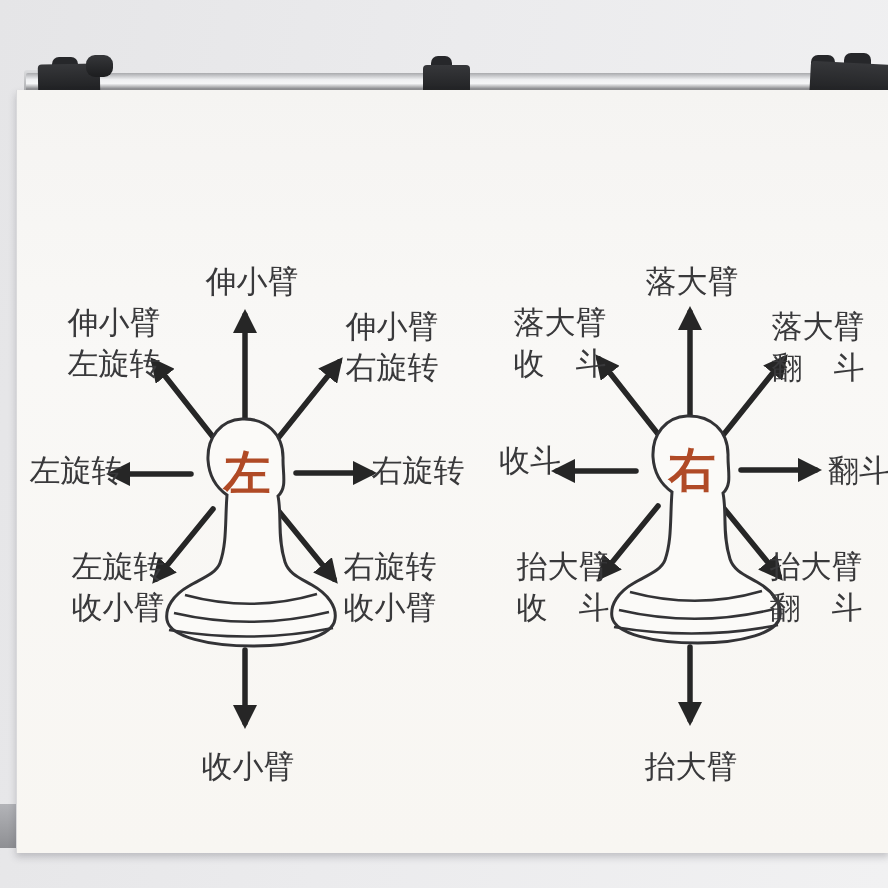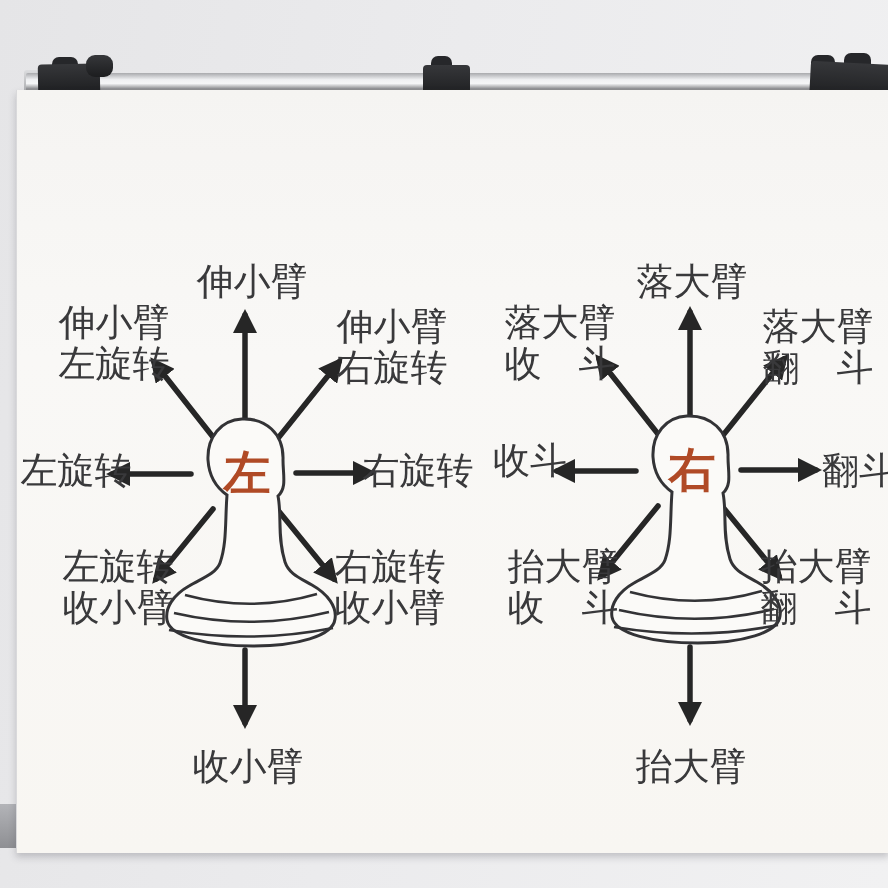--- a/index.html
+++ b/index.html
@@ -23,21 +23,21 @@
   
   .poster{position:absolute;left:16px;top:90px;width:872px;height:763px;
     background:linear-gradient(180deg,#f5f4f2 0%,#f9f8f6 35%,#f8f6f2 100%);
     border-left:1px solid #d9d9db;
     box-shadow:0 4px 7px rgba(60,60,70,.25);}
   .title{position:absolute;left:95px;top:138px;width:700px;text-align:center;
     font-size:76px;font-weight:800;letter-spacing:2px;line-height:104px;}
   .diagram{position:absolute;}
   .diagram svg{position:absolute;left:0;top:0;}
   .lbl{position:absolute;transform:translate(-50%,-50%);white-space:nowrap;
-    font-size:37px;font-weight:500;color:#39393b;text-align:center;line-height:41px;}
+    font-size:31px;font-weight:500;color:#39393b;text-align:center;line-height:41px;}
   .lbl span{display:block;}
   .arrow{stroke:#262626;stroke-width:5.5;fill:none;stroke-linecap:round;}
   .stick-outline{fill:#fbfaf8;stroke:#333336;stroke-width:3;}
   .stripe{fill:none;stroke:#333336;stroke-width:2.6;}
   .knob-char{font-family:"Liberation Sans","DejaVu Sans",sans-serif;font-size:47px;font-weight:800;text-anchor:middle;}
 </style>
 </head>
 <body>
 
 <div class="scene">

